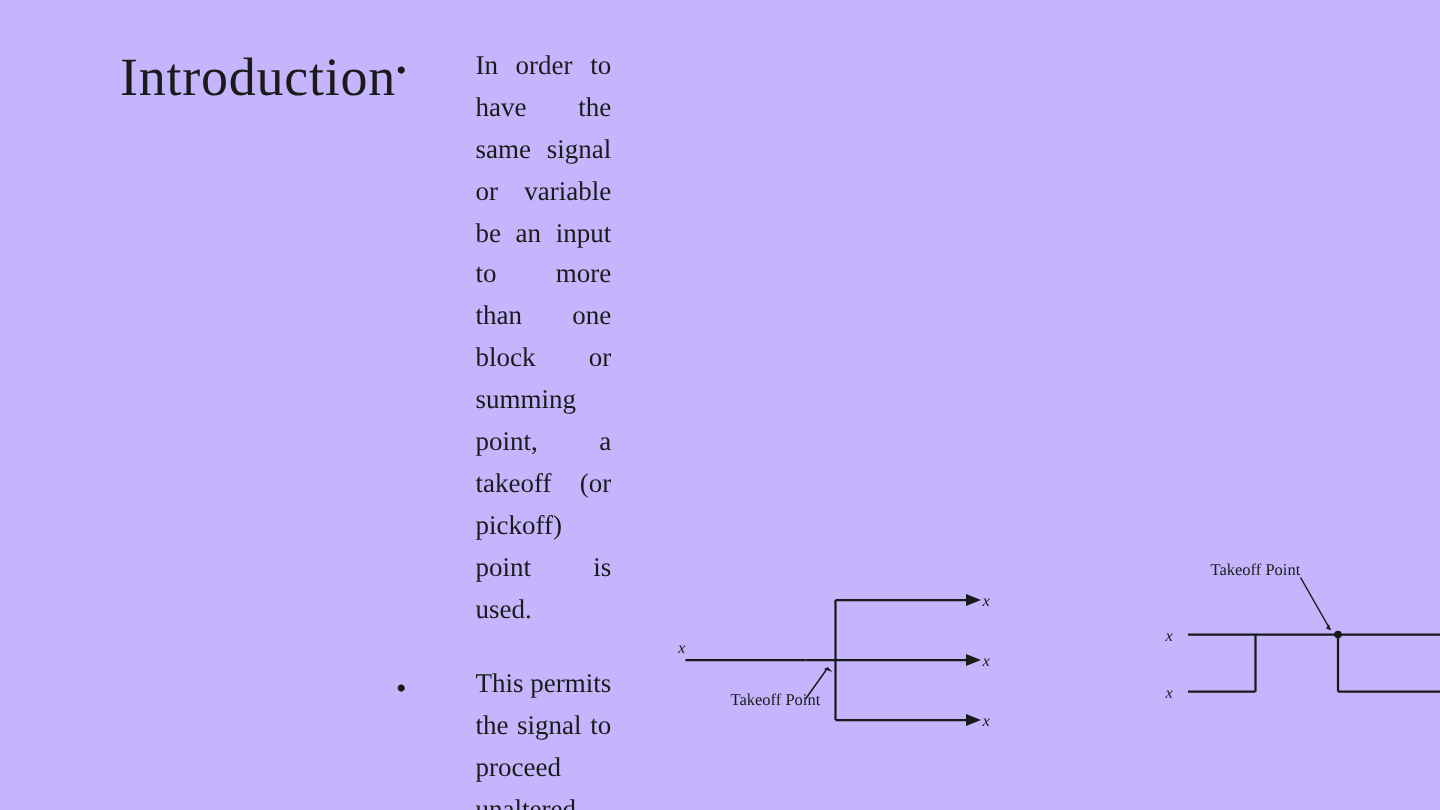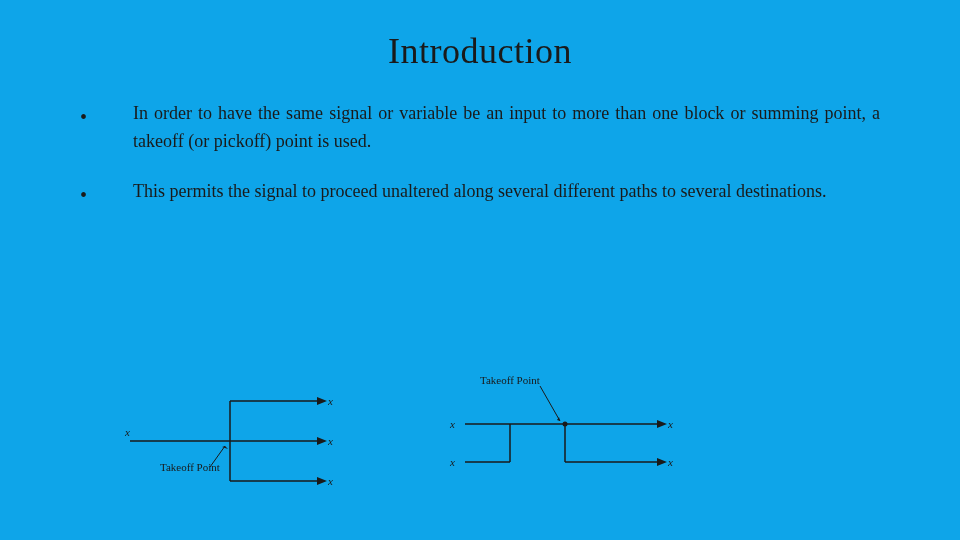--- a/index.html
+++ b/index.html
@@ -8,24 +8,24 @@
       width: 960px;
       height: 540px;
       background: #ffffff;
       font-family: 'Times New Roman', Times, serif;
       overflow: hidden;
     }
 
     .slide {
       width: 960px;
       height: 540px;
-      background: #0ea5e9;
+      background: #c4b5fd;
       padding: 30px 80px 30px 80px;
       display: flex;
-      flex-direction: column;
+      flex-direction: row;
     }
 
     .title {
       text-align: center;
       font-size: 36px;
       font-weight: normal;
       margin-bottom: 28px;
       color: #1a1a1a;
       letter-spacing: 0.5px;
     }

